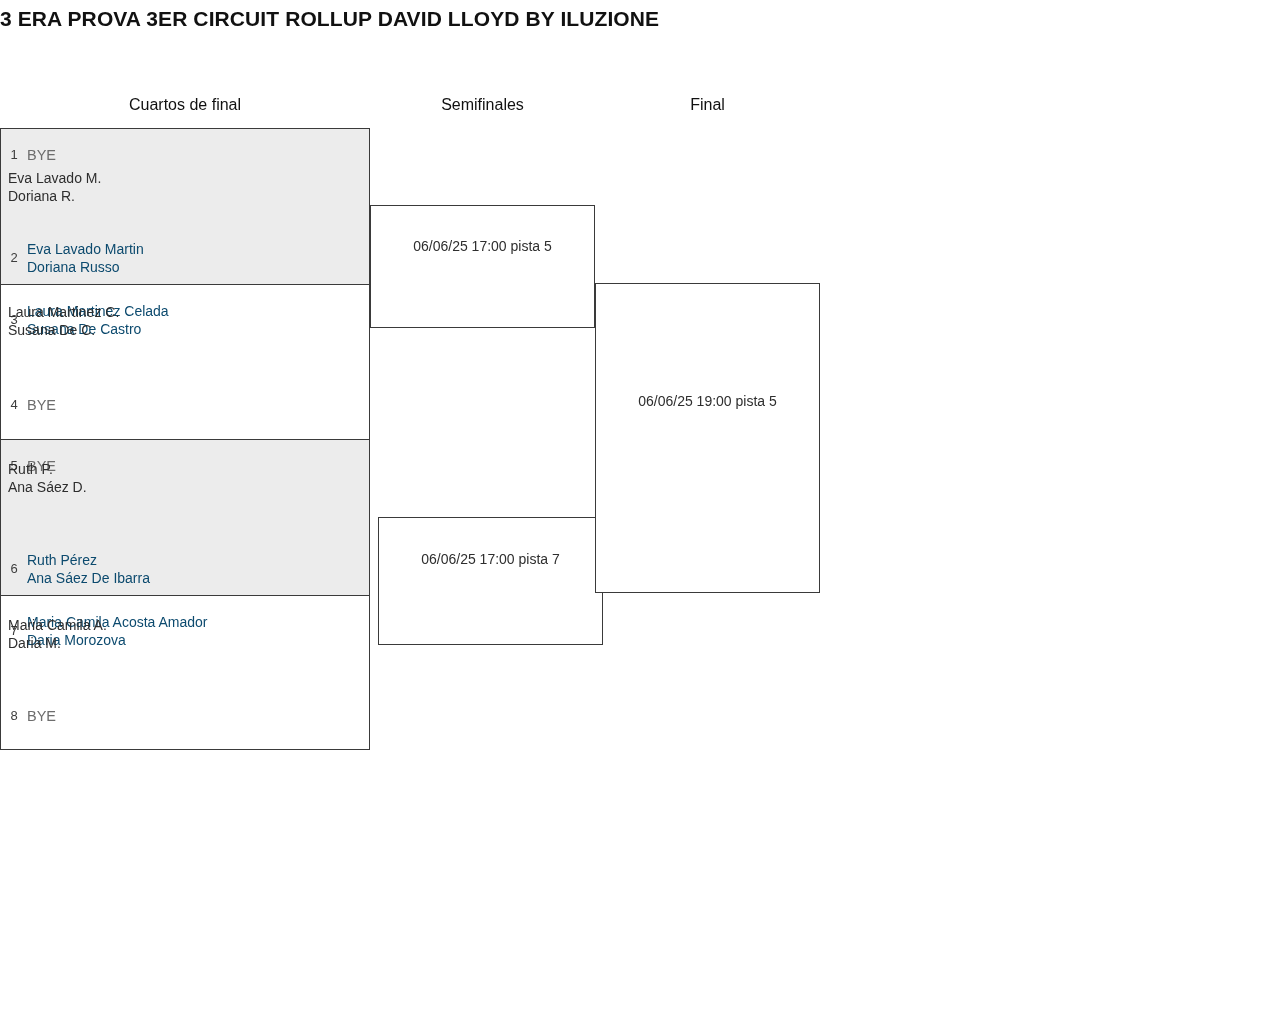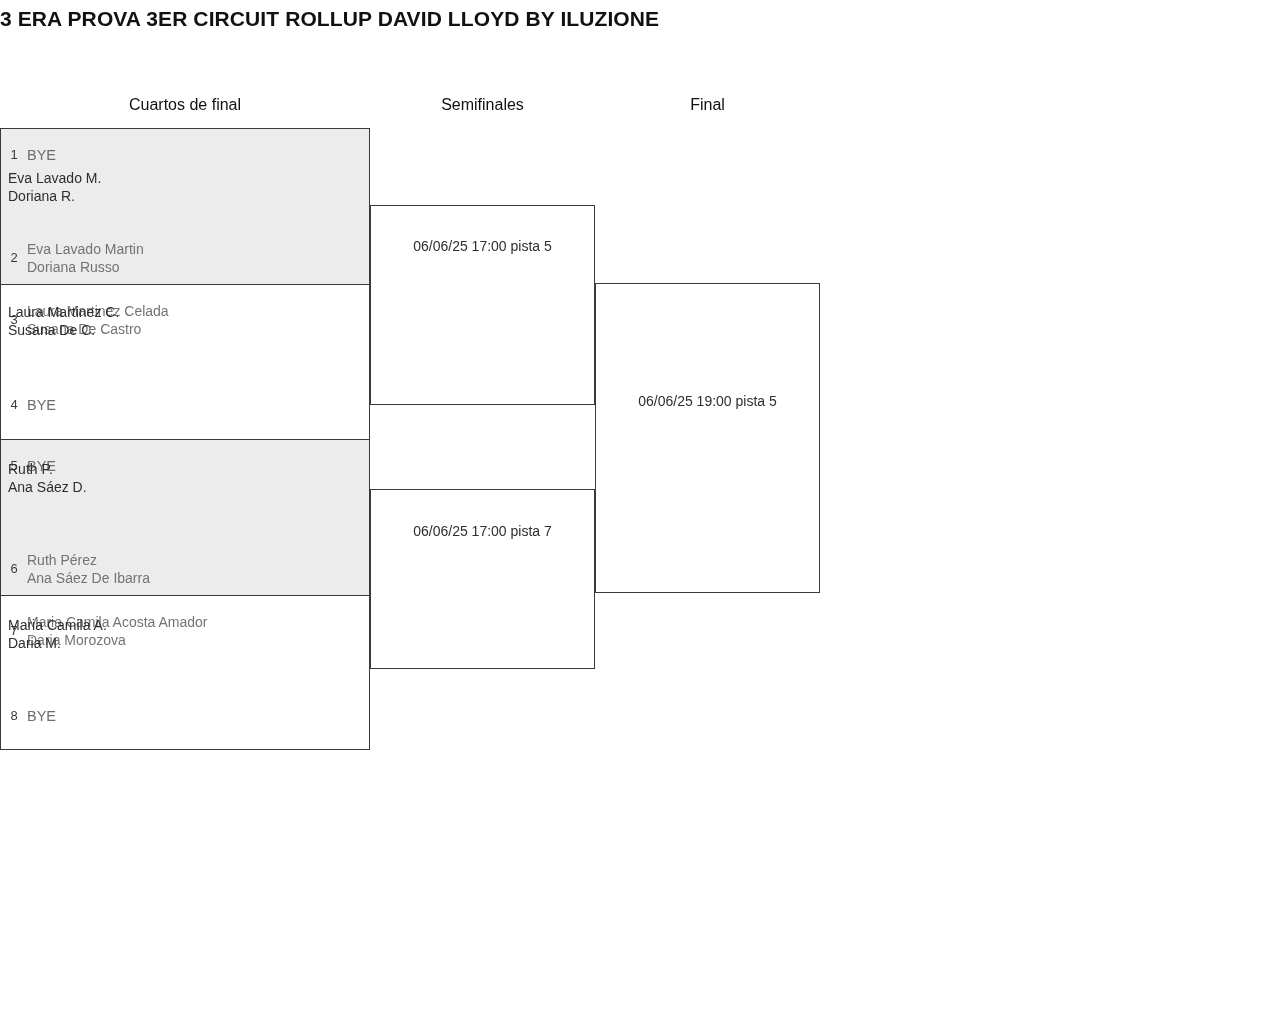--- a/index.html
+++ b/index.html
@@ -66,32 +66,32 @@
   .slot-top { top: 17px; }
   .slot-bot { top: 111px; }
 
   .seed {
     width: 26px; flex: 0 0 26px;
     text-align: center;
     font-size: 13px; color: #3d3d3d;
     line-height: 18px; padding-top: 9px;
   }
   .slot.single .seed { padding-top: 0px; }
-  .team { font-size: 14px; line-height: 18px; color: #737373; }
+  .team { font-size: 14px; line-height: 18px; color: #0c4a6e; }
   .team .ln { display: block; white-space: nowrap; }
   .team.bye { color: #6d6d6d; font-size: 14.5px; line-height: 18px; }
 
   
   .sf-box {
     position: absolute; left: 370px; width: 225px;
     border: 1px solid #3a3a3a;
     background: #ffffff;
   }
-  #sf-box-1 { top: 205px; height: 200px; }
-  #sf-box-2 { top: 489px; height: 180px; }
+  #sf-box-1 { top: 205px; height: 123px; }
+  #sf-box-2 { top: 517px; height: 128px; margin-left: 8px; }
   .sf-match {
     position: absolute; left: 0; width: 100%;
     text-align: center; font-size: 14px; color: #2e2e2e;
   }
   #sf-box-1 .sf-match { top: 32px; }
   #sf-box-2 .sf-match { top: 33px; }
 
   .sf-team {
     position: absolute; left: 8px;
     font-size: 14px; line-height: 18px; color: #2e2e2e;

